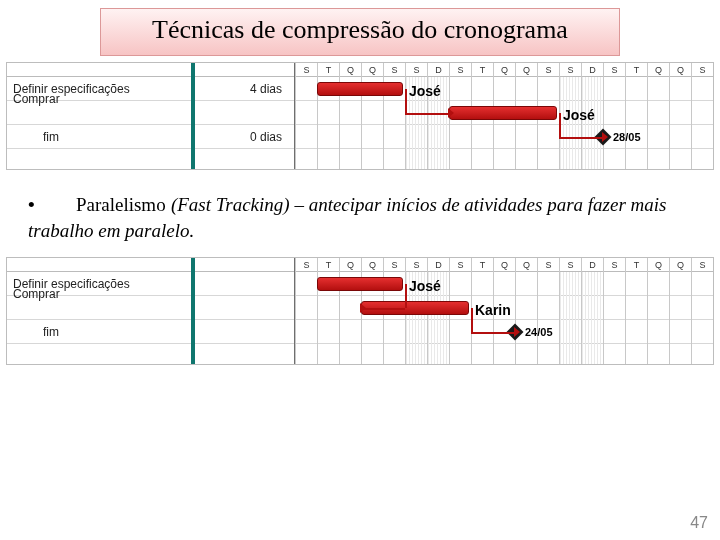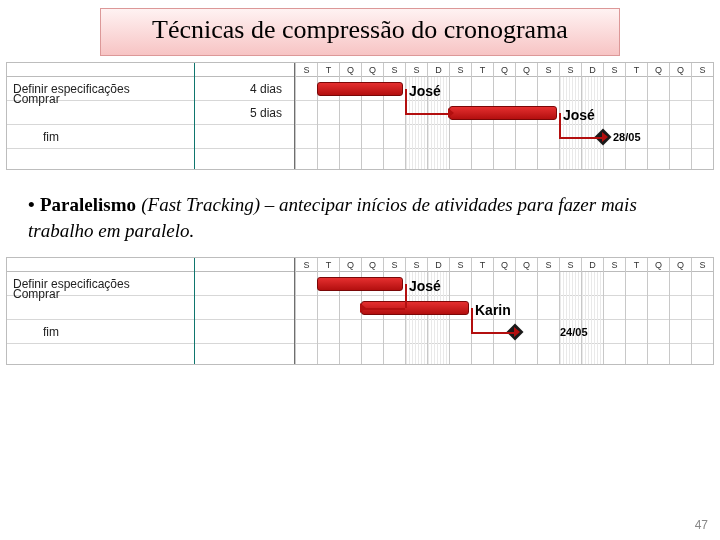--- a/index.html
+++ b/index.html
@@ -26,21 +26,21 @@
   .gantt {
     position: relative;
     height: 108px;
     margin: 0 6px;
     border: 1px solid #bdbdbd;
     overflow: hidden;
   }
   .gantt .task-col {
     position: absolute; left: 0; top: 0; bottom: 0;
     width: 188px;
-    border-right: 1px solid #0f766e;
+    border-right: 4px solid #0f766e;
   }
   .gantt .dur-col {
     position: absolute; left: 188px; top: 0; bottom: 0;
     width: 100px;
     border-right: 1px solid #6f6f6f;
   }
   .gantt .chart {
     position: absolute; left: 288px; right: 0; top: 0; bottom: 0;
   }
   .row {
@@ -101,25 +101,25 @@
   .mile-label {
     position: absolute; font-size: 11px; font-weight: bold; color: #000;
   }
   .bullet {
     margin: 22px 28px 14px 28px;
     font-size: 19px;
     line-height: 1.35;
     color: #000;
   }
   .bullet .pre { display: inline; }
-  .bullet .b1 { font-weight: bold; font-family: Georgia, 'Times New Roman', serif; }
+  .bullet .b1 { font-weight: normal; font-family: Georgia, 'Times New Roman', serif; margin-left: 36px; }
   .bullet .it { font-style: italic; font-family: Georgia, 'Times New Roman', serif; }
   .pagenum {
     position: absolute; right: 12px; bottom: 8px;
-    font-size: 12px; color: #888;
+    font-size: 16px; color: #888;
   }
 </style>
 </head>
 <body>
 
 <div class="title-box">
   <div class="t">Técnicas de compressão do cronograma</div>
 </div>
 
 <div class="gantt" id="g1">
@@ -133,21 +133,21 @@
     <div class="cell c2">Comprar</div>
     <div class="cell c3">fim</div>
   </div>
   <div class="dur-col">
     <div class="row hdr"></div>
     <div class="row r1"></div>
       <div class="row r2"></div>
       <div class="row r3"></div>
       <div class="row r4"></div>
     <div class="cell c1">4 dias</div>
-    <div class="cell c2">5 dias</div>
+    <div class="cell c3">0 dias</div>
   </div>
   <div class="chart" id="g1c">
     <div class="row hdr"></div>
     <div class="row r1"></div>
       <div class="row r2"></div>
       <div class="row r3"></div>
       <div class="row r4"></div>
   <div class="daycol" style="left: 0px; width: 22px;">
         <div class="dlabel">S</div>
       </div>
@@ -308,21 +308,21 @@
         <div class="dlabel">Q</div>
       </div>
       <div class="daycol" style="left: 396px; width: 22px;">
         <div class="dlabel">S</div>
       </div>
       <div class="bar" style="left: 22px; width: 86px; top: 19px;"></div>
       <div class="bar-label" style="left: 114px; top: 20px;">José</div>
       <div class="bar" style="left: 66px; width: 108px; top: 43px;"></div>
       <div class="bar-label" style="left: 180px; top: 44px;">Karin</div>
       <div class="milestone" style="left: 214px; top: 68px;"></div>
-      <div class="mile-label" style="left: 230px; top: 68px; margin-left: 35px;">24/05</div>
+      <div class="mile-label" style="left: 230px; top: 68px;">24/05</div>
       <div class="dep-line-v" style="left: 110px; top: 26px; height: 24px;"></div>
       <div class="dep-line-h" style="left: 66px; top: 50px; width: 44px;"></div>
       <div class="dep-arrow" style="left: 65px; top: 45px;"></div>
       <div class="dep-line-v" style="left: 176px; top: 50px; height: 24px;"></div>
       <div class="dep-line-h" style="left: 176px; top: 74px; width: 44px;"></div>
       <div class="dep-arrow" style="left: 219px; top: 69px;"></div>
     </div>
 </div>
 
 <div class="pagenum">47</div>

